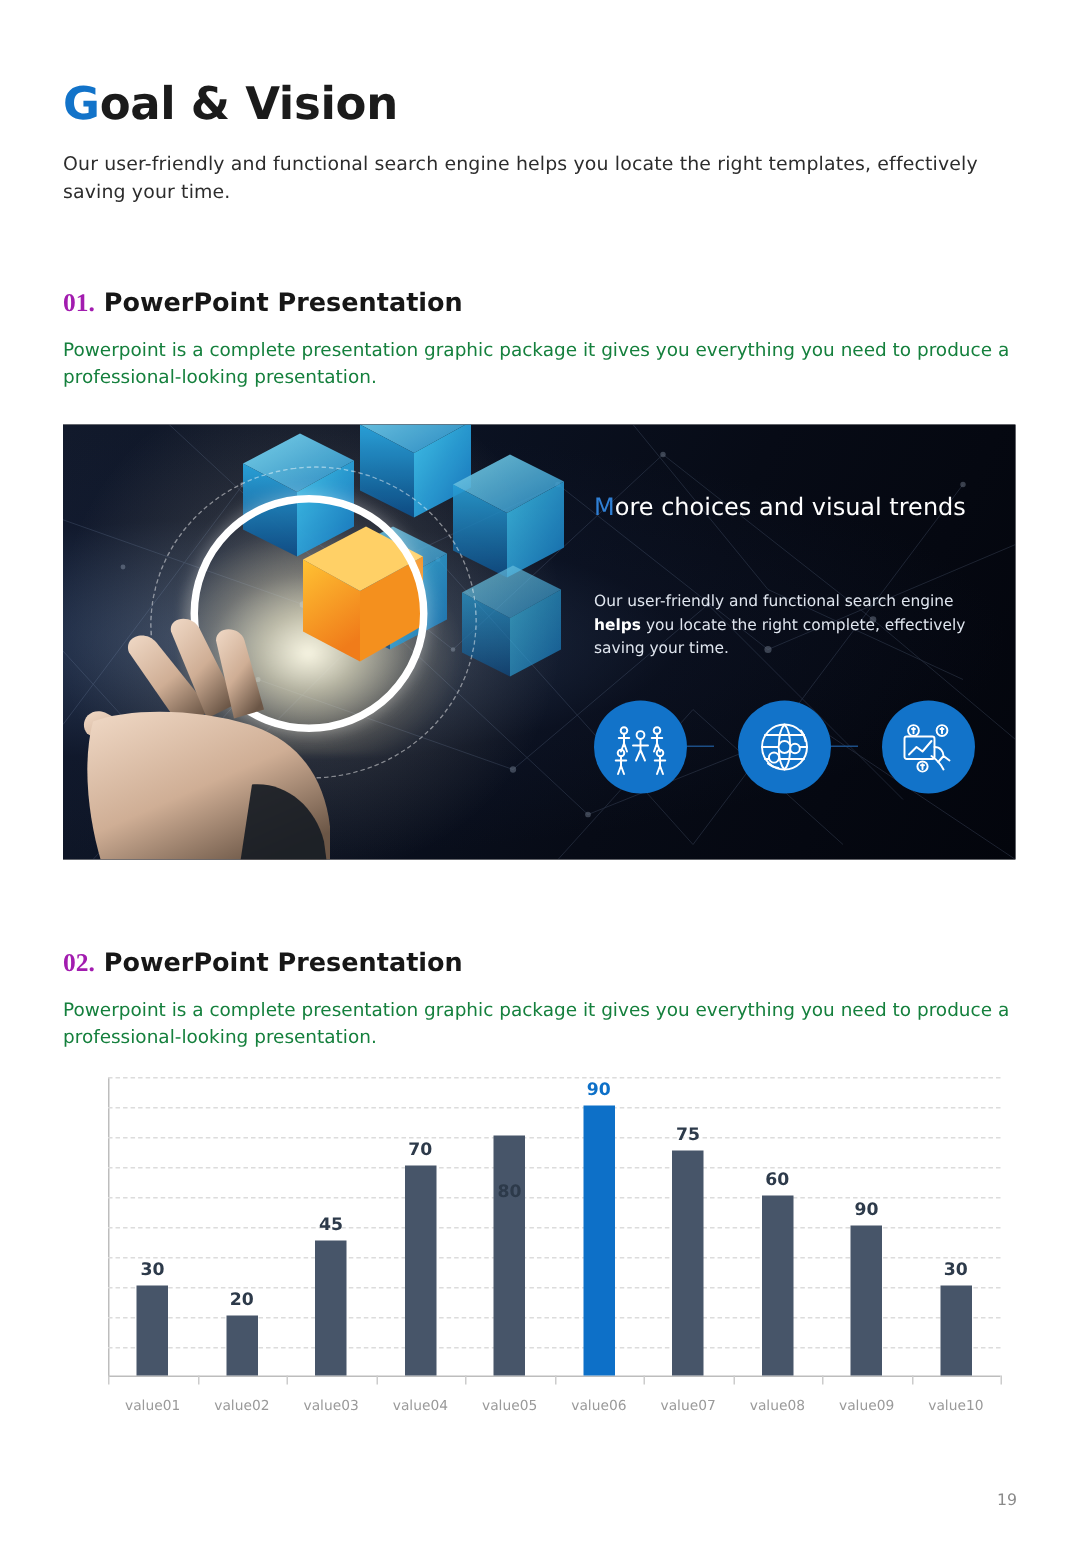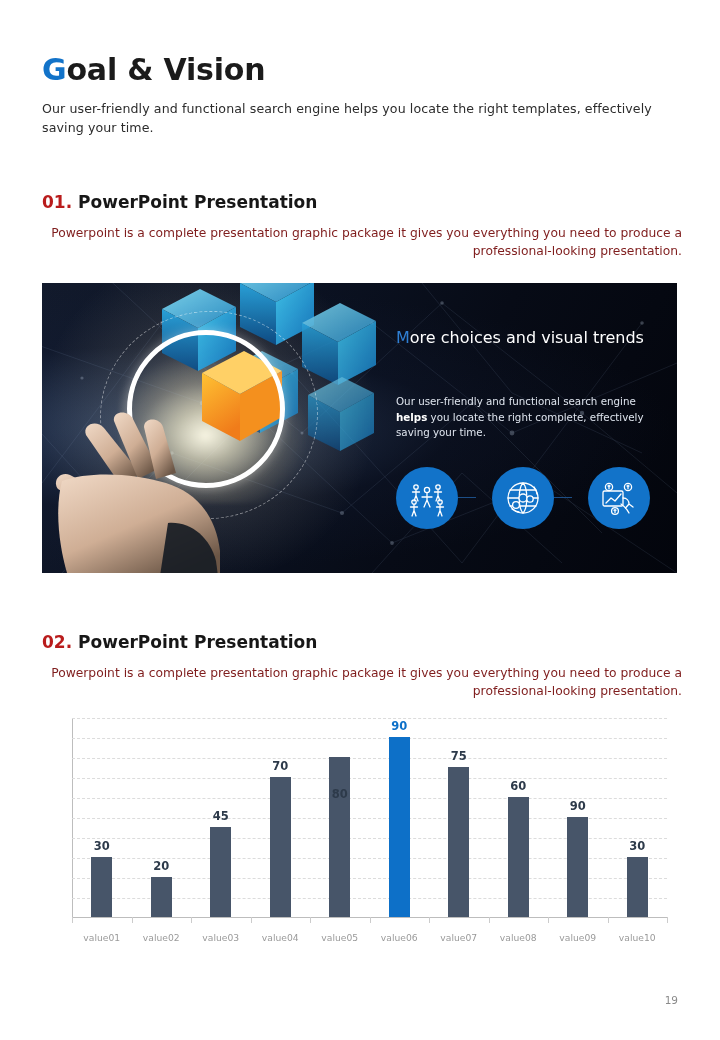--- a/index.html
+++ b/index.html
@@ -24,24 +24,24 @@
     font-size: 12.6px; line-height: 18.5px; color: #2c2c2c;
     letter-spacing: 0.1px;
   }
 
   
   .sec-head {
     position: absolute; left: 42px;
     font-size: 17px; font-weight: 700; color: #171717;
     white-space: nowrap;
   }
-  .sec-head .num { color: #b91c1c; }
+  .sec-head .num { color: #a21caf; font-family: Liberation Serif, serif; }
   .sec-body {
     position: absolute; left: 42px; width: 640px;
-    font-size: 12.3px; line-height: 18px; color: #7f1d1d; text-align: right;
+    font-size: 12.3px; line-height: 18px; color: #15803d;
   }
   #sec1-head { top: 192px; }
   #sec1-body { top: 224px; }
   #sec2-head { top: 632px; }
   #sec2-body { top: 664px; }
 
   
   .banner {
     position: absolute; left: 42px; top: 283px;
     width: 635px; height: 290px; overflow: hidden;

